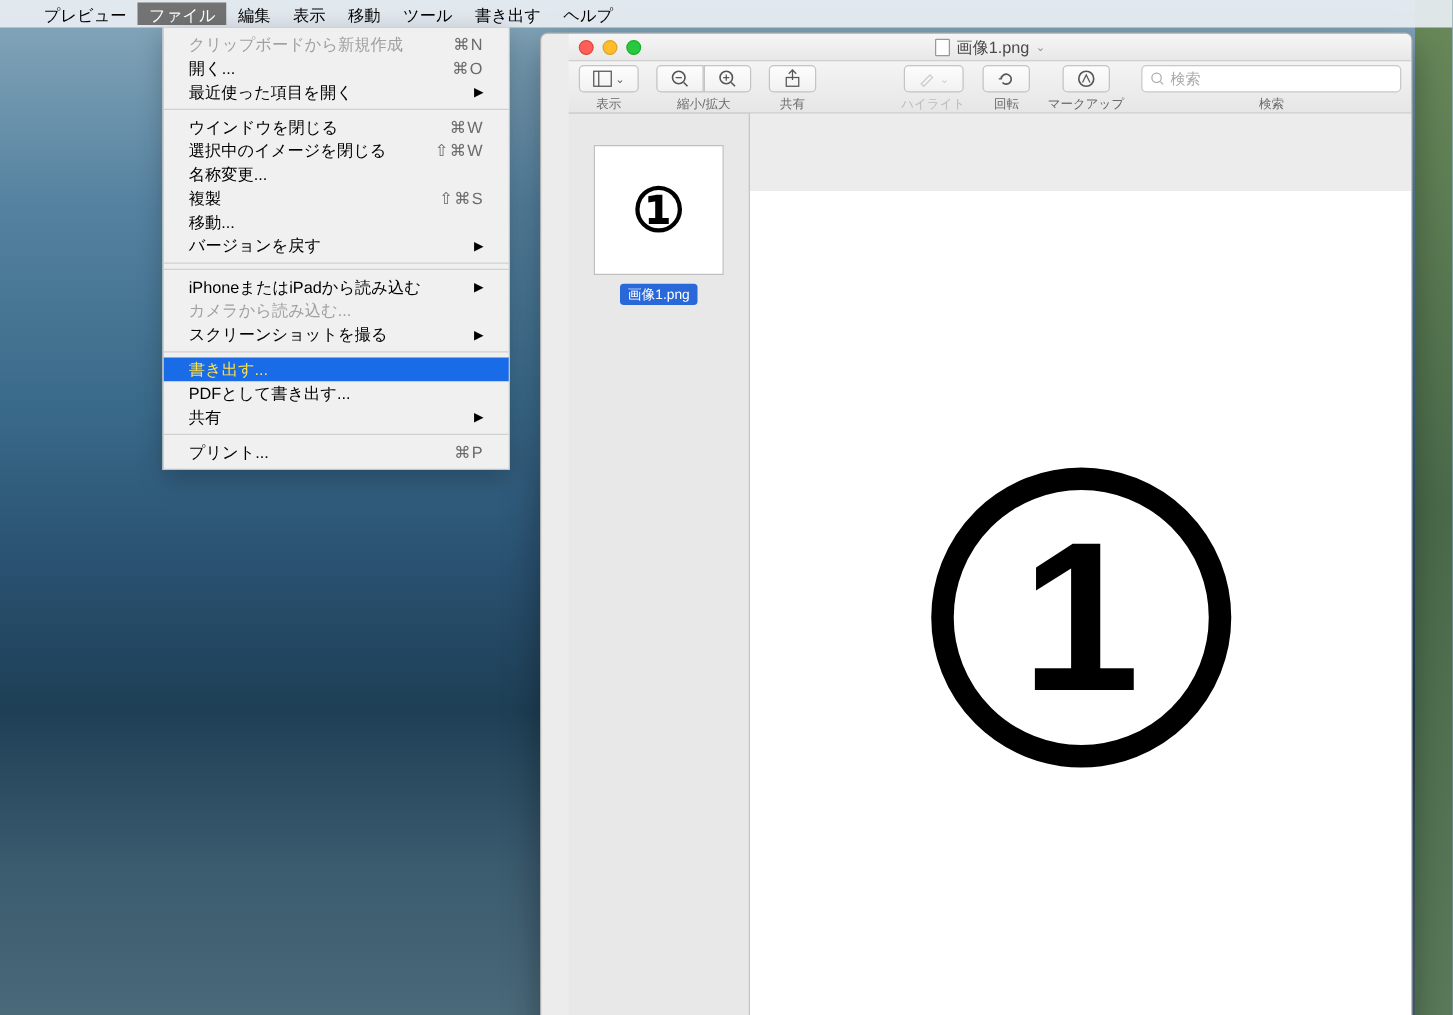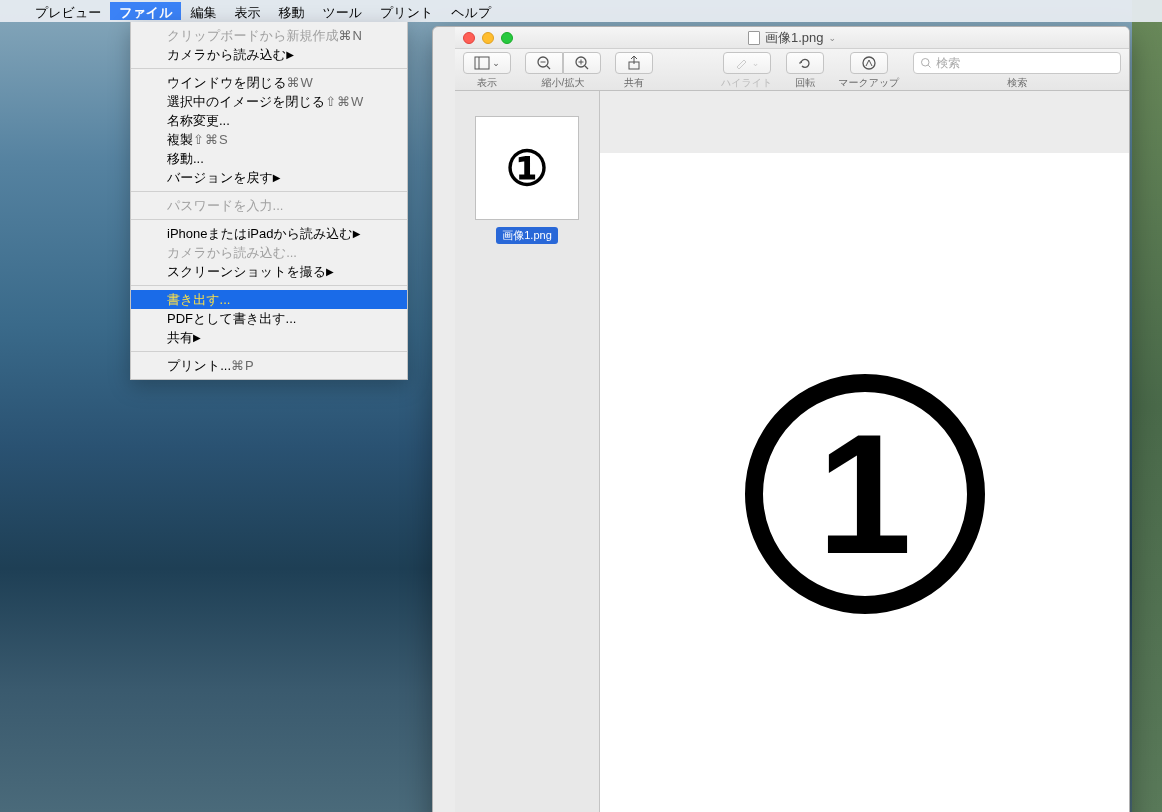--- a/index.html
+++ b/index.html
@@ -2,23 +2,23 @@
 <html><head>
 <meta charset="utf-8">
 <style>
 * { margin: 0; padding: 0; box-sizing: border-box; font-family: -apple-system, "Hiragino Kaku Gothic ProN", sans-serif; }
 body { width: 1162px; height: 812px; overflow: hidden; position: relative; background: linear-gradient(to bottom, #5b8fb2 0%, #4a7a9c 40%, #2f5a78 60%, #1e3f55 80%, #2a4a62 100%); }
 .wallpaper { position: absolute; inset: 0; background: linear-gradient(to bottom, #87a8bb 0%, #5582a0 20%, #3a6a8a 40%, #2a5272 55%, #1e3f55 70%, #3a5a6e 85%, #4a6a7a 100%); }
 .wallpaper::after { content: ""; position: absolute; right: 0; top: 0; bottom: 0; width: 30px; background: linear-gradient(to bottom, #6a8a5a 0%, #4a6a4a 50%, #5a7a5a 100%); }
 .menubar { position: absolute; top: 0; left: 0; right: 0; height: 22px; background: rgba(230,235,240,0.95); display: flex; align-items: center; font-size: 13px; color: #000; padding-left: 12px; z-index: 10; }
 .menubar .apple { margin-right: 14px; font-size: 14px; }
 .menubar .m-item { padding: 0 9px; height: 18px; line-height: 22px; cursor: default; }
-.menubar .m-item.sel { background: #3b82f6; color: #fff; font-weight: bold; }
+.menubar .m-item.sel { background: #737373; color: #fff; }
 .dropdown { position: absolute; top: 22px; left: 130px; width: 278px; background: #f0f0f0; border: 1px solid #c4c4c4; border-top: none; box-shadow: 0 6px 20px rgba(0,0,0,0.25); z-index: 20; padding: 4px 0; }
-.dd-item { display: flex; align-items: center; padding: 2px 20px 2px 36px; font-size: 13px; height: 19px; cursor: default; }
+.dd-item { display: flex; justify-content: space-between; align-items: center; padding: 2px 20px 2px 20px; font-size: 13px; height: 19px; cursor: default; }
 .dd-item.disabled { color: #a0a0a0; }
 .dd-item.sel { background: #1a6be8; color: #fde047; }
 .dd-sep { height: 1px; background: #d0d0d0; margin: 4px 0; }
 .dd-sc { color: #6a6a6a; font-size: 13px; letter-spacing: 1px; }
 .dd-arrow { font-size: 10px; }
 .window { position: absolute; top: 26px; left: 432px; width: 698px; height: 809px; background: #ececec; border: 1px solid #b0b0b0; border-radius: 6px; box-shadow: 0 10px 30px rgba(0,0,0,0.35); overflow: hidden; padding-left: 22px; }
 .titlebar { height: 22px; display: flex; align-items: center; justify-content: center; position: relative; background: linear-gradient(#f6f6f6,#e8e8e8); border-bottom: 1px solid #d0d0d0; }
 .traffic { position: absolute; left: 8px; top: 5px; display: flex; gap: 7px; }
 .tl { width: 12px; height: 12px; border-radius: 50%; }
 .red { background: #ff5f56; border: 0.5px solid #e0443e; }
@@ -54,31 +54,35 @@
 <div class="wallpaper"></div>
 
 <div class="menubar">
   <span class="apple"></span>
   <span class="m-item">プレビュー</span>
   <span class="m-item sel">ファイル</span>
   <span class="m-item">編集</span>
   <span class="m-item">表示</span>
   <span class="m-item">移動</span>
   <span class="m-item">ツール</span>
-  <span class="m-item">プリント</span>
+  <span class="m-item">書き出す</span>
   <span class="m-item">ヘルプ</span>
 </div>
 
 <div class="dropdown" id="dropdown">
     <div class="dd-item disabled">
       <span>クリップボードから新規作成</span>
       <span class="dd-sc">⌘N</span>
     </div>
     <div class="dd-item">
-      <span>カメラから読み込む</span>
+      <span>開く...</span>
+      <span class="dd-sc">⌘O</span>
+    </div>
+    <div class="dd-item">
+      <span>最近使った項目を開く</span>
       <span class="dd-arrow">▶</span>
     </div>
     <div class="dd-sep"></div>
     <div class="dd-item">
       <span>ウインドウを閉じる</span>
       <span class="dd-sc">⌘W</span>
     </div>
     <div class="dd-item">
       <span>選択中のイメージを閉じる</span>
       <span class="dd-sc">⇧⌘W</span>
@@ -91,23 +95,20 @@
       <span class="dd-sc">⇧⌘S</span>
     </div>
     <div class="dd-item">
       <span>移動...</span>
     </div>
     <div class="dd-item">
       <span>バージョンを戻す</span>
       <span class="dd-arrow">▶</span>
     </div>
     <div class="dd-sep"></div>
-    <div class="dd-item disabled">
-      <span>パスワードを入力...</span>
-    </div>
     <div class="dd-sep"></div>
     <div class="dd-item">
       <span>iPhoneまたはiPadから読み込む</span>
       <span class="dd-arrow">▶</span>
     </div>
     <div class="dd-item disabled">
       <span>カメラから読み込む...</span>
     </div>
     <div class="dd-item">
       <span>スクリーンショットを撮る</span>

